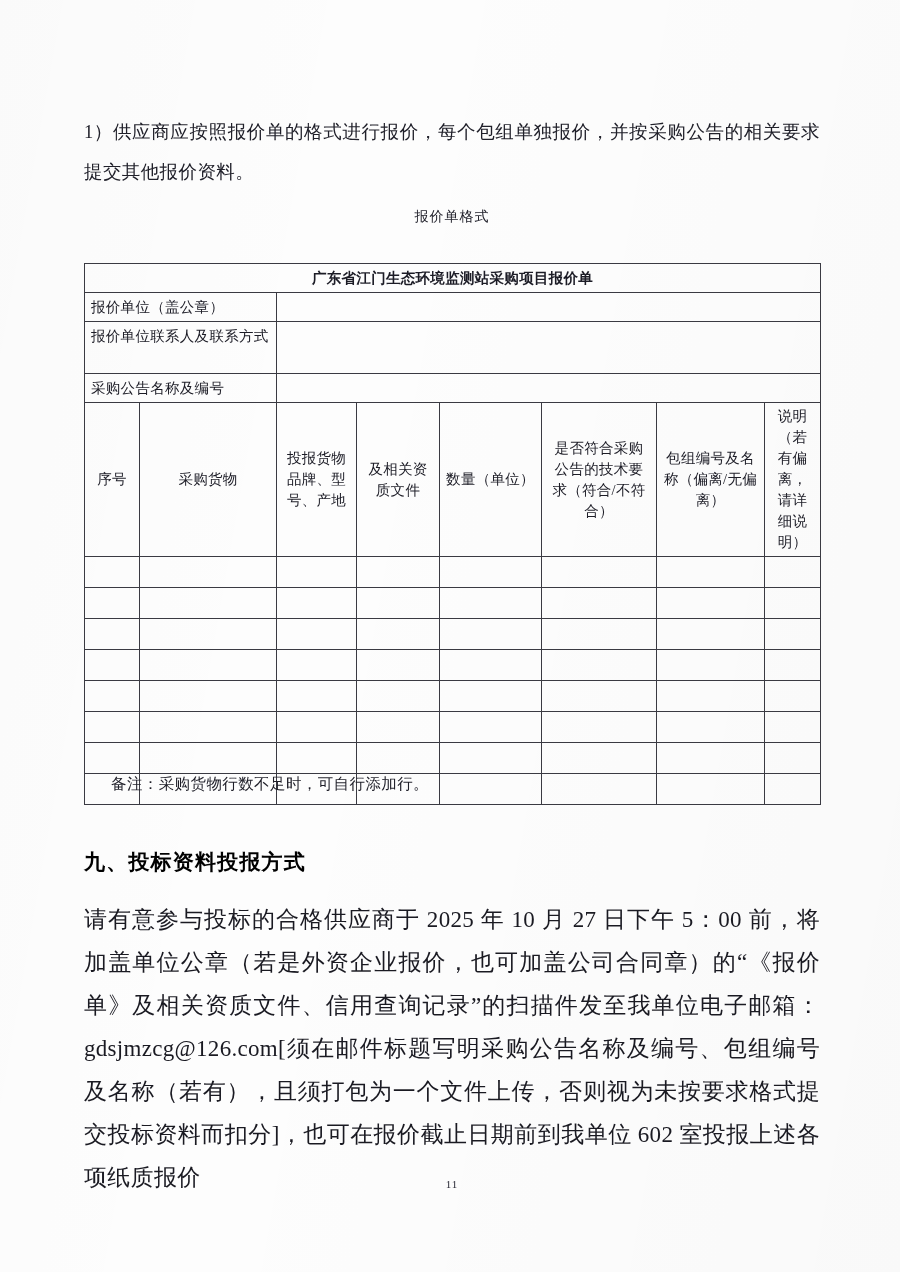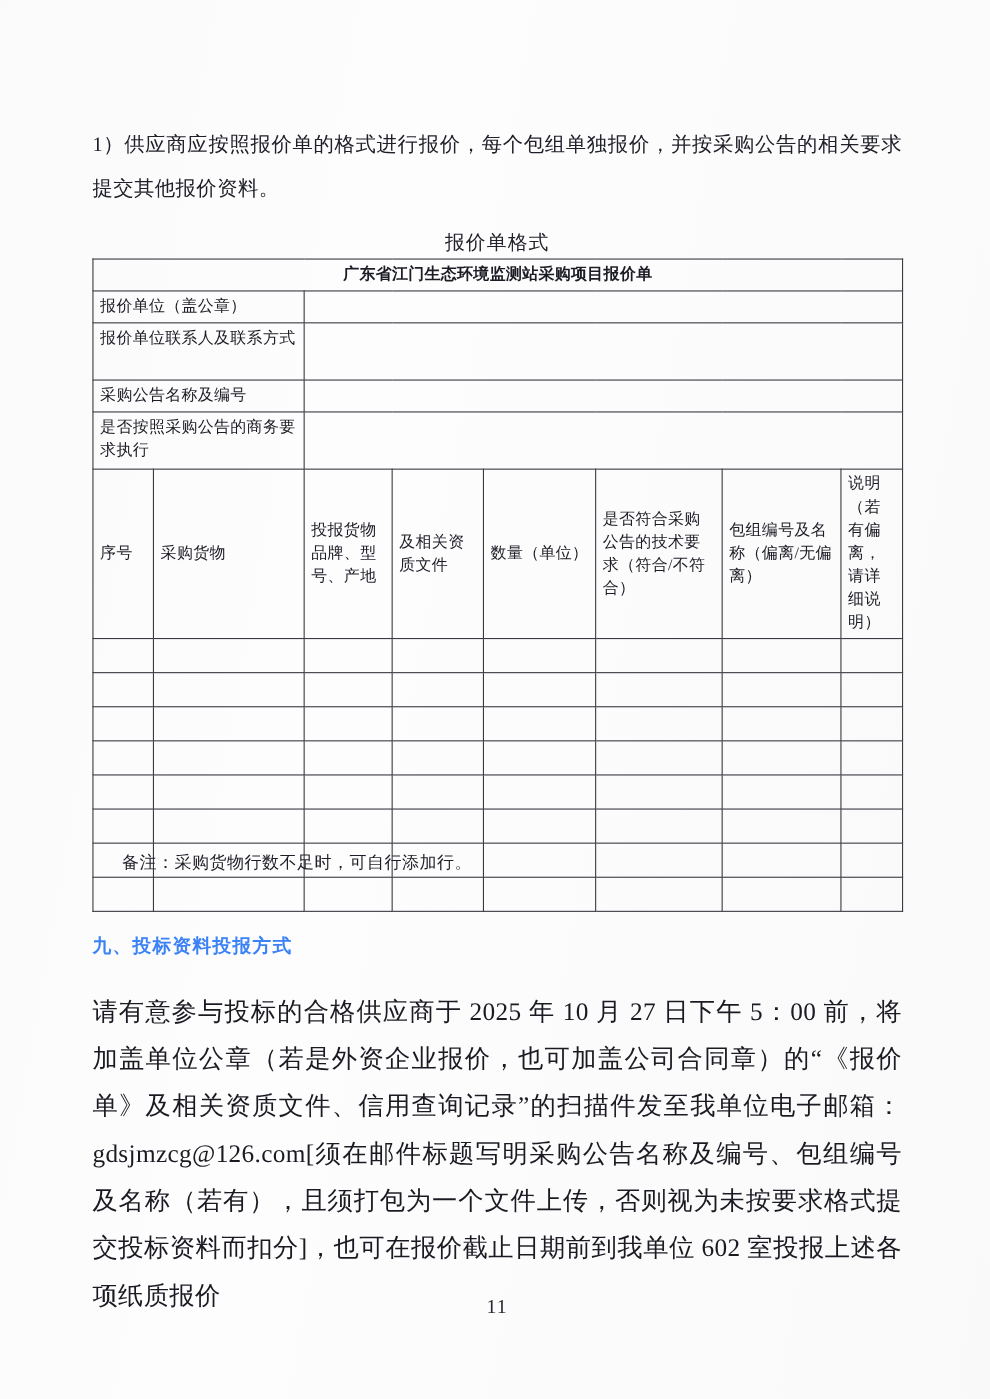--- a/index.html
+++ b/index.html
@@ -53,36 +53,37 @@
     width: 736px;
   }
 
   
   #table-caption {
     position: absolute;
     top: 208px;
     left: 0;
     width: 736px;
     text-align: center;
-    font-size: 18px;
+    font-size: 14px;
     letter-spacing: 1px;
     color: #22222c;
   }
 
   
   #quote-table-wrap {
     position: absolute;
     top: 235px;
     left: 0;
     width: 736px;
   }
   table.doc-table {
     border-collapse: collapse;
     width: 736px;
     table-layout: fixed;
+    margin-top: 28px;
   }
   table.doc-table td {
     border: 1px solid #3a3a42;
     font-size: 14.5px;
     line-height: 21px;
     padding: 3px 6px;
     vertical-align: middle;
     color: #1c1c26;
     letter-spacing: 0.3px;
     background: transparent;
@@ -97,20 +98,21 @@
   }
   td.label-cell {
     text-align: left;
     padding-left: 8px;
   }
   td.value-cell { }
   tr.info-1 td { height: 22px; }
   tr.info-2 td { height: 44px; vertical-align: top; padding-top: 4px; }
 
   td.colhead {
+    text-align: center;
     vertical-align: middle;
     height: 88px;
     font-size: 14.5px;
     line-height: 23px;
     padding: 2px 3px;
     font-family: Liberation Serif, serif;
   }
   tr.data-row td { height: 24px; }
   td.total-label {
     font-weight: bold;
@@ -144,24 +146,24 @@
     color: #1e1e28;
     padding-left: 27px;
   }
 
   
   #section-heading {
     position: absolute;
     top: 848px;
     left: 0;
     width: 736px;
-    font-size: 17px;
+    font-size: 21px;
     font-weight: bold;
     letter-spacing: 1.2px;
-    color: #3b82f6;
+    color: #000000;
   }
 
   
   #method-para {
     position: absolute;
     top: 898px;
     left: 0;
     width: 736px;
     font-size: 23px;
     line-height: 43px;
@@ -170,21 +172,21 @@
     letter-spacing: 0.3px;
   }
 
   
   #page-number {
     position: absolute;
     top: 1178px;
     left: 0;
     width: 736px;
     text-align: center;
-    font-size: 18px;
+    font-size: 11px;
     color: #2a2a36;
     letter-spacing: 1px;
   }
 </style>
 </head>
 <body>
 
 <div class="page">
   <div class="scan-tint"></div>
 
@@ -216,24 +218,20 @@
             <td class="value-cell" colspan="6"></td>
           </tr>
           <tr class="info-2">
             <td class="label-cell" colspan="2">报价单位联系人及联系方式</td>
             <td class="value-cell" colspan="6"></td>
           </tr>
           <tr class="info-1">
             <td class="label-cell" colspan="2">采购公告名称及编号</td>
             <td class="value-cell" colspan="6"></td>
           </tr>
-          <tr class="info-2">
-            <td class="label-cell" colspan="2">是否按照采购公告的商务要求执行</td>
-            <td class="value-cell" colspan="6"></td>
-          </tr>
 
           <tr>
             <td class="colhead">序号</td>
             <td class="colhead">采购货物</td>
             <td class="colhead">投报货物品牌、型号、产地</td>
             <td class="colhead">及相关资质文件</td>
             <td class="colhead">数量（单位）</td>
             <td class="colhead">是否符合采购公告的技术要求（符合/不符合）</td>
             <td class="colhead">包组编号及名称（偏离/无偏离）</td>
             <td class="colhead">说明（若有偏离，请详细说明）</td>

